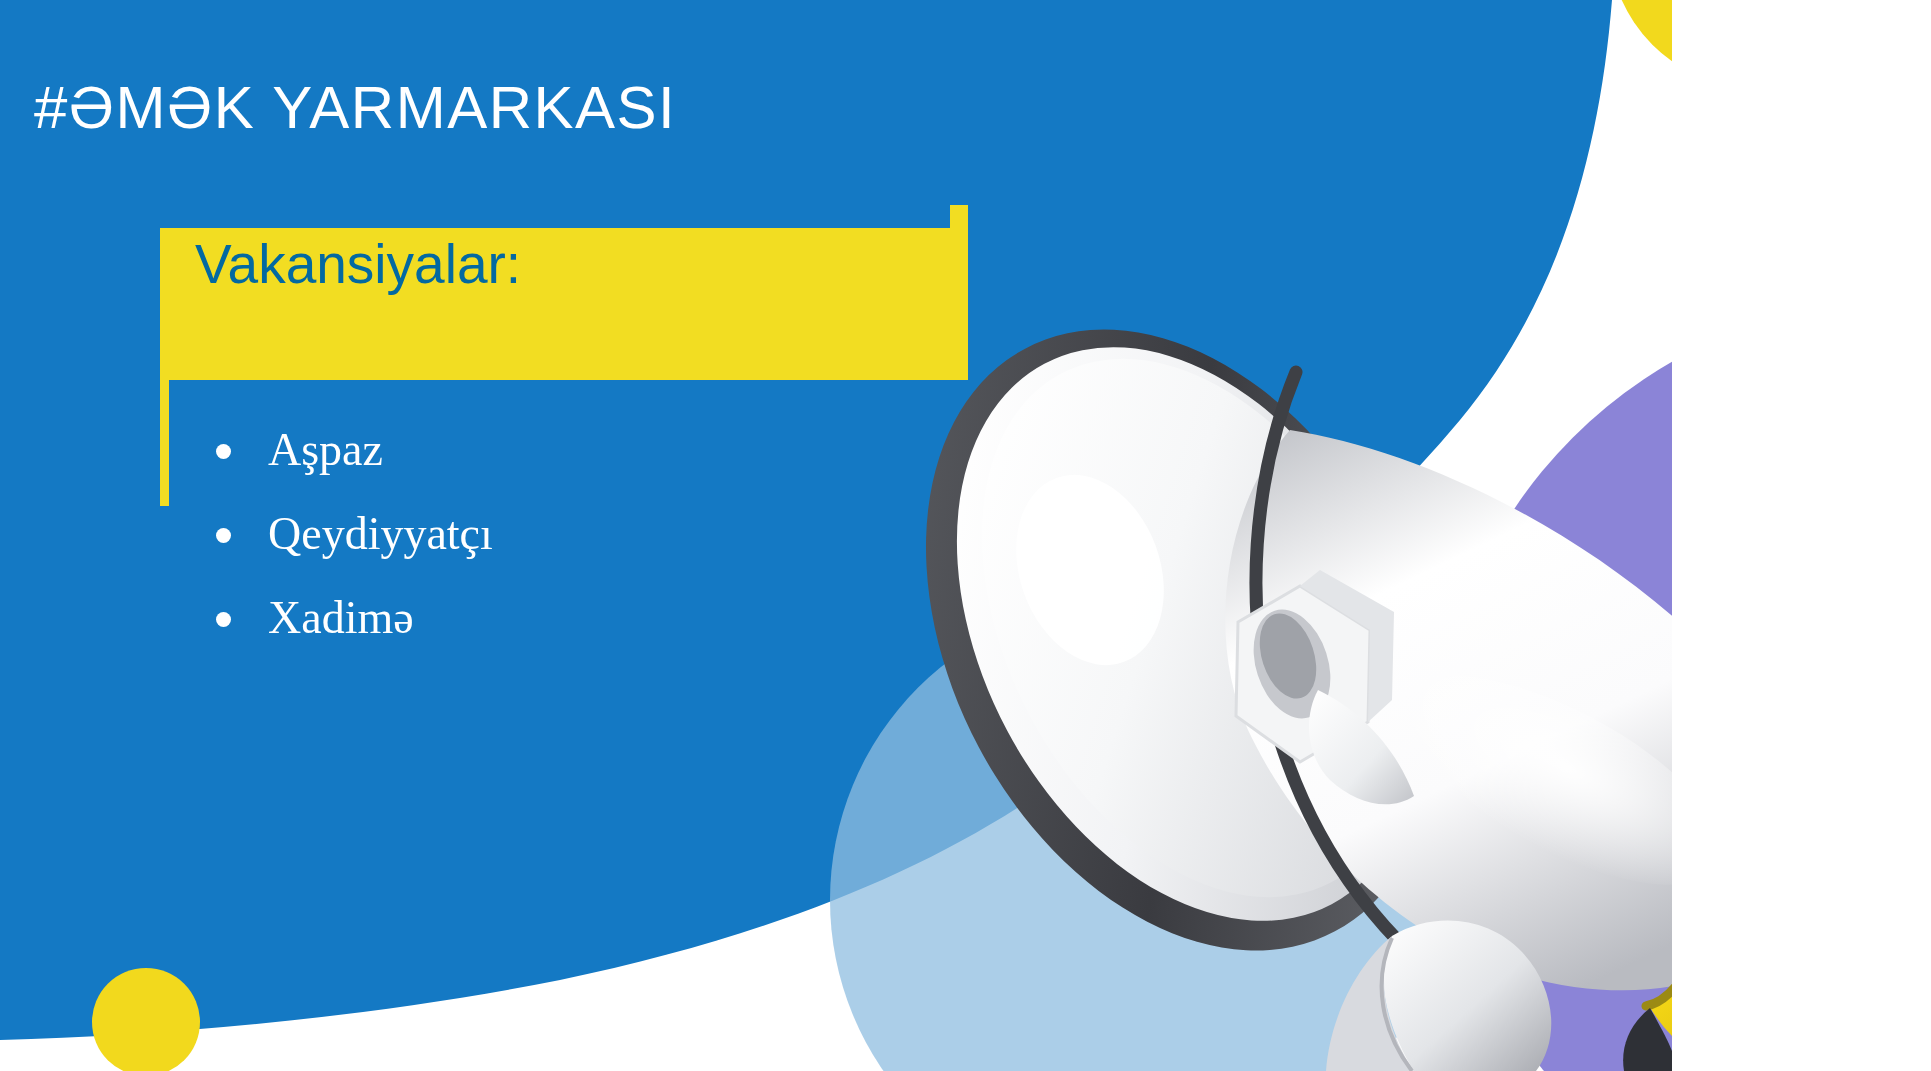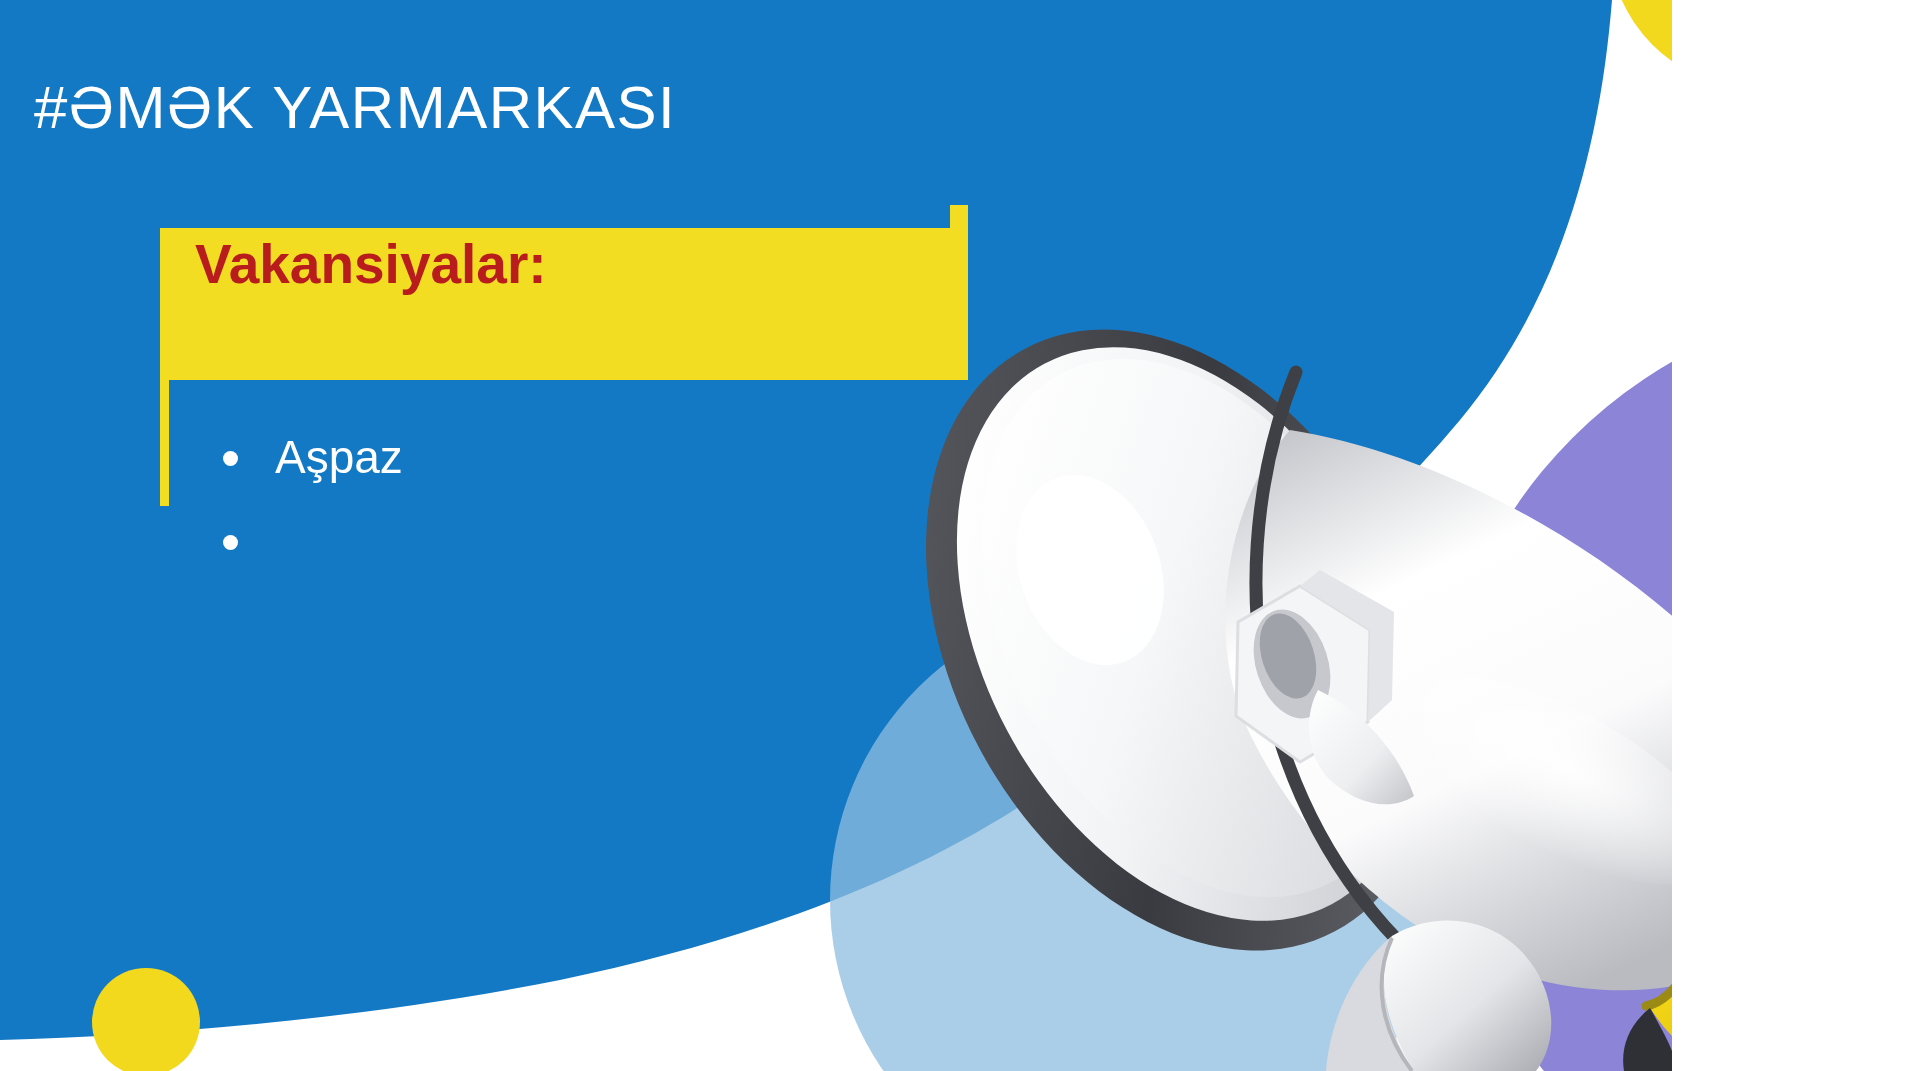--- a/index.html
+++ b/index.html
@@ -61,34 +61,35 @@
     top: 380px;
     width: 9px;
     height: 126px;
     background: #f2dd22;
   }
   #vacancy-heading {
     position: absolute;
     left: 195px;
     top: 237px;
     font-size: 55px;
-    font-weight: 700;
-    color: #b91c1c;
+    font-weight: 400;
+    color: #0369a1;
     line-height: 1.0;
     white-space: nowrap;
   }
 
   
   #vacancy-list {
     position: absolute;
     left: 200px;
     top: 406px;
-    margin: 17px;
+    margin: 10px;
     padding: 0;
     list-style: none;
+    font-family: Liberation Serif, serif;
   }
   #vacancy-list li {
     position: relative;
     height: 84px;
     padding-left: 58px;
     color: #ffffff;
     font-size: 46px;
     font-weight: 400;
     line-height: 68px;
     white-space: nowrap;
@@ -243,17 +244,22 @@
 
     <div id="vacancy-heading">Vakansiyalar:</div>
 
     <ul id="vacancy-list">
       <li>
         <span class="bullet-dot"></span>
         <span>Aşpaz</span>
       </li>
       <li>
         <span class="bullet-dot"></span>
+        <span>Qeydiyyatçı</span>
+      </li>
+      <li>
+        <span class="bullet-dot"></span>
+        <span>Xadimə</span>
       </li>
     </ul>
 
   </div>
 </div>
 
 </body></html>

